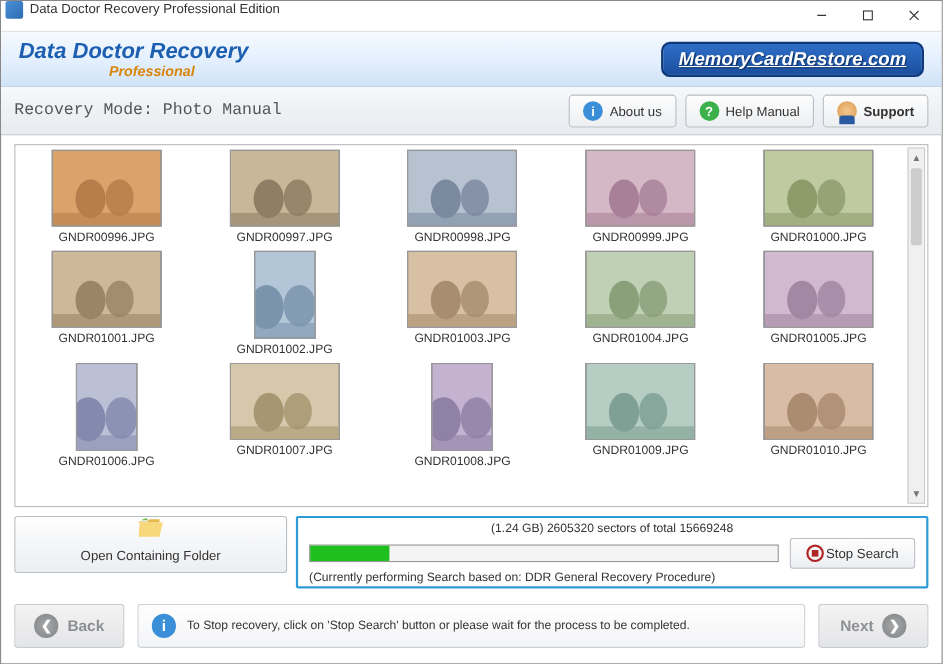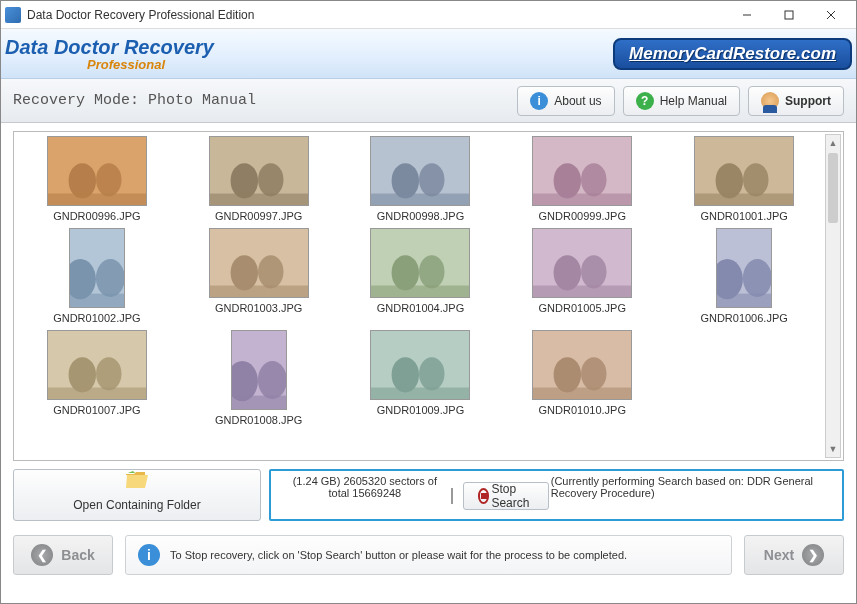--- a/index.html
+++ b/index.html
@@ -1,22 +1,22 @@
 <!DOCTYPE html>
 <html><head>
 <meta charset="utf-8">
 <style>
 * { box-sizing: border-box; margin: 0; padding: 0; }
 body { font-family: "Segoe UI", Tahoma, sans-serif; font-size: 12px; background: #fff; width: 857px; height: 604px; overflow: hidden; border: 1px solid #888; }
-.titlebar { height: 28px; background: #fff; display: flex; align-items: center; padding: 0 4px; border-bottom: 1px solid #ddd; }
+.titlebar { height: 28px; background: #fff; display: flex; align-items: flex-start; padding: 0 4px; border-bottom: 1px solid #ddd; }
 .titlebar .app-icon { width: 16px; height: 16px; background: linear-gradient(135deg,#4a90d9,#2e6cb0); border-radius: 2px; margin-right: 6px; }
 .titlebar .title { flex: 1; font-size: 12px; color: #333; }
 .winbtn { width: 42px; height: 26px; display: flex; align-items: center; justify-content: center; color: #333; }
 .winbtn svg { width: 10px; height: 10px; }
-.header { height: 50px; background: linear-gradient(#f5faff,#e1eefd 60%,#d0e3f7); display: flex; align-items: center; padding: 0 4px; border-bottom: 1px solid #b7cee5; }
+.header { height: 50px; background: linear-gradient(#f5faff,#e1eefd 60%,#d0e3f7); display: flex; align-items: center; padding: 0 16px; border-bottom: 1px solid #b7cee5; }
 .brand { flex: 1; }
 .brand .line1 { font-size: 20px; font-weight: bold; font-style: italic; color: #1c5fb0; font-family: "Segoe UI", sans-serif; }
 .brand .line2 { font-size: 13px; font-weight: bold; font-style: italic; color: #d9850a; margin-left: 82px; margin-top: -2px; }
 .site-badge { background: linear-gradient(#2f6fc7,#1a4e9e); color: #fff; font-weight: bold; font-style: italic; font-size: 17px; padding: 4px 14px; border-radius: 8px; border: 2px solid #0d3a7a; text-shadow: 1px 1px 1px #0a2f63; text-decoration: underline; }
 .toolbar { height: 44px; background: linear-gradient(#f6f8fa,#e7ebef); border-bottom: 1px solid #c5c9cd; display: flex; align-items: center; padding: 0 12px; }
 .mode-label { flex: 1; font-family: "Courier New", monospace; font-size: 15px; color: #555; }
 .tool-btn { display: flex; align-items: center; gap: 6px; background: linear-gradient(#fefefe,#eceef1); border: 1px solid #b9bfc6; border-radius: 4px; padding: 5px 12px; margin-left: 8px; font-size: 12px; color: #333; cursor: pointer; height: 30px; }
 .tool-btn.support { font-weight: bold; }
 .icon-circle { width: 18px; height: 18px; border-radius: 50%; display: flex; align-items: center; justify-content: center; font-weight: bold; color: #fff; font-size: 12px; }
 .icon-info { background: #3a8fd8; }
@@ -31,21 +31,21 @@
 .thumb-img { width: 100px; height: 70px; border: 1px solid #999; background: #888; display: flex; align-items: center; justify-content: center; overflow: hidden; }
 .thumb-img.portrait { width: 56px; height: 80px; }
 .thumb svg { width: 100%; height: 100%; }
 .thumb-name { font-size: 11px; color: #333; margin-top: 4px; white-space: nowrap; }
 .scrollbar { position: absolute; right: 2px; top: 2px; bottom: 2px; width: 16px; background: #f0f0f0; border: 1px solid #ccc; }
 .scrollbar .arrow { height: 16px; display: flex; align-items: center; justify-content: center; color: #777; font-size: 9px; }
 .scrollbar .thumb-handle { position: absolute; left: 2px; right: 2px; top: 18px; height: 70px; background: #cdcdcd; border-radius: 2px; }
 .progress-row { display: flex; align-items: stretch; margin-top: 8px; gap: 8px; }
 .open-folder-btn { display: flex; align-items: center; gap: 8px; background: linear-gradient(#fefefe,#eceef1); border: 1px solid #b9bfc6; border-radius: 3px; padding: 0 16px; font-size: 12px; color: #333; cursor: pointer; height: 52px; width: 248px; flex-direction: column; }
 .folder-icon { width: 24px; height: 20px; }
-.progress-box { flex: 1; border: 2px solid #2d9bd6; border-radius: 2px; padding: 4px 10px 2px 10px; display: flex; flex-direction: row; justify-content: space-between; gap: 2px; }
+.progress-box { flex: 1; border: 2px solid #2d9bd6; border-radius: 2px; padding: 4px 10px 2px 10px; display: flex; flex-direction: column; justify-content: space-between; gap: 2px; }
 .progress-text { font-size: 11px; color: #333; text-align: center; }
 .progress-bar-row { display: flex; align-items: center; gap: 10px; }
 .progress-bar { flex: 1; height: 16px; border: 1px solid #999; background: #f4f4f4; position: relative; }
 .progress-fill { position: absolute; left: 0; top: 0; bottom: 0; width: 20%; background: #1fbf1f; }
 .stop-btn { display: flex; align-items: center; gap: 2px; background: linear-gradient(#fefefe,#eceef1); border: 1px solid #b9bfc6; border-radius: 3px; padding: 0 14px; font-size: 12px; color: #333; cursor: pointer; height: 28px; }
 .stop-icon { width: 16px; height: 16px; border-radius: 50%; border: 2px solid #b02525; display: flex; align-items: center; justify-content: center; }
 .stop-icon::after { content:""; width: 6px; height: 6px; background: #b02525; }
 .procedure-text { font-size: 11px; color: #333; }
 .footer { display: flex; align-items: center; gap: 12px; padding: 14px 12px; }
 .nav-btn { display: flex; align-items: center; gap: 8px; background: linear-gradient(#f3f3f3,#e4e5e7); border: 1px solid #c8cbce; border-radius: 3px; padding: 0 16px; font-size: 14px; font-weight: bold; color: #8d8f92; height: 40px; width: 100px; justify-content: center; }
@@ -146,20 +146,31 @@
                 <ellipse cx="35" cy="45" rx="14" ry="18" fill="#a88199"></ellipse>
                 <ellipse cx="62" cy="44" rx="13" ry="17" fill="#a88199" opacity="0.85"></ellipse>
                 <rect x="0" y="58" width="100" height="12" fill="#a88199" opacity="0.6"></rect>
               </svg>
             </div>
             <div class="thumb-name">GNDR00999.JPG</div>
           </div>
           <div class="thumb">
             <div class="thumb-img ">
               <svg viewBox="0 0 100 70" preserveAspectRatio="xMidYMid slice">
+                <rect width="100" height="70" fill="#bfcaa1"></rect>
+                <ellipse cx="35" cy="45" rx="14" ry="18" fill="#8e9c6c"></ellipse>
+                <ellipse cx="62" cy="44" rx="13" ry="17" fill="#8e9c6c" opacity="0.85"></ellipse>
+                <rect x="0" y="58" width="100" height="12" fill="#8e9c6c" opacity="0.6"></rect>
+              </svg>
+            </div>
+            <div class="thumb-name">GNDR01000.JPG</div>
+          </div>
+          <div class="thumb">
+            <div class="thumb-img ">
+              <svg viewBox="0 0 100 70" preserveAspectRatio="xMidYMid slice">
                 <rect width="100" height="70" fill="#cdb89a"></rect>
                 <ellipse cx="35" cy="45" rx="14" ry="18" fill="#9a8564"></ellipse>
                 <ellipse cx="62" cy="44" rx="13" ry="17" fill="#9a8564" opacity="0.85"></ellipse>
                 <rect x="0" y="58" width="100" height="12" fill="#9a8564" opacity="0.6"></rect>
               </svg>
             </div>
             <div class="thumb-name">GNDR01001.JPG</div>
           </div>
           <div class="thumb">
             <div class="thumb-img portrait">

